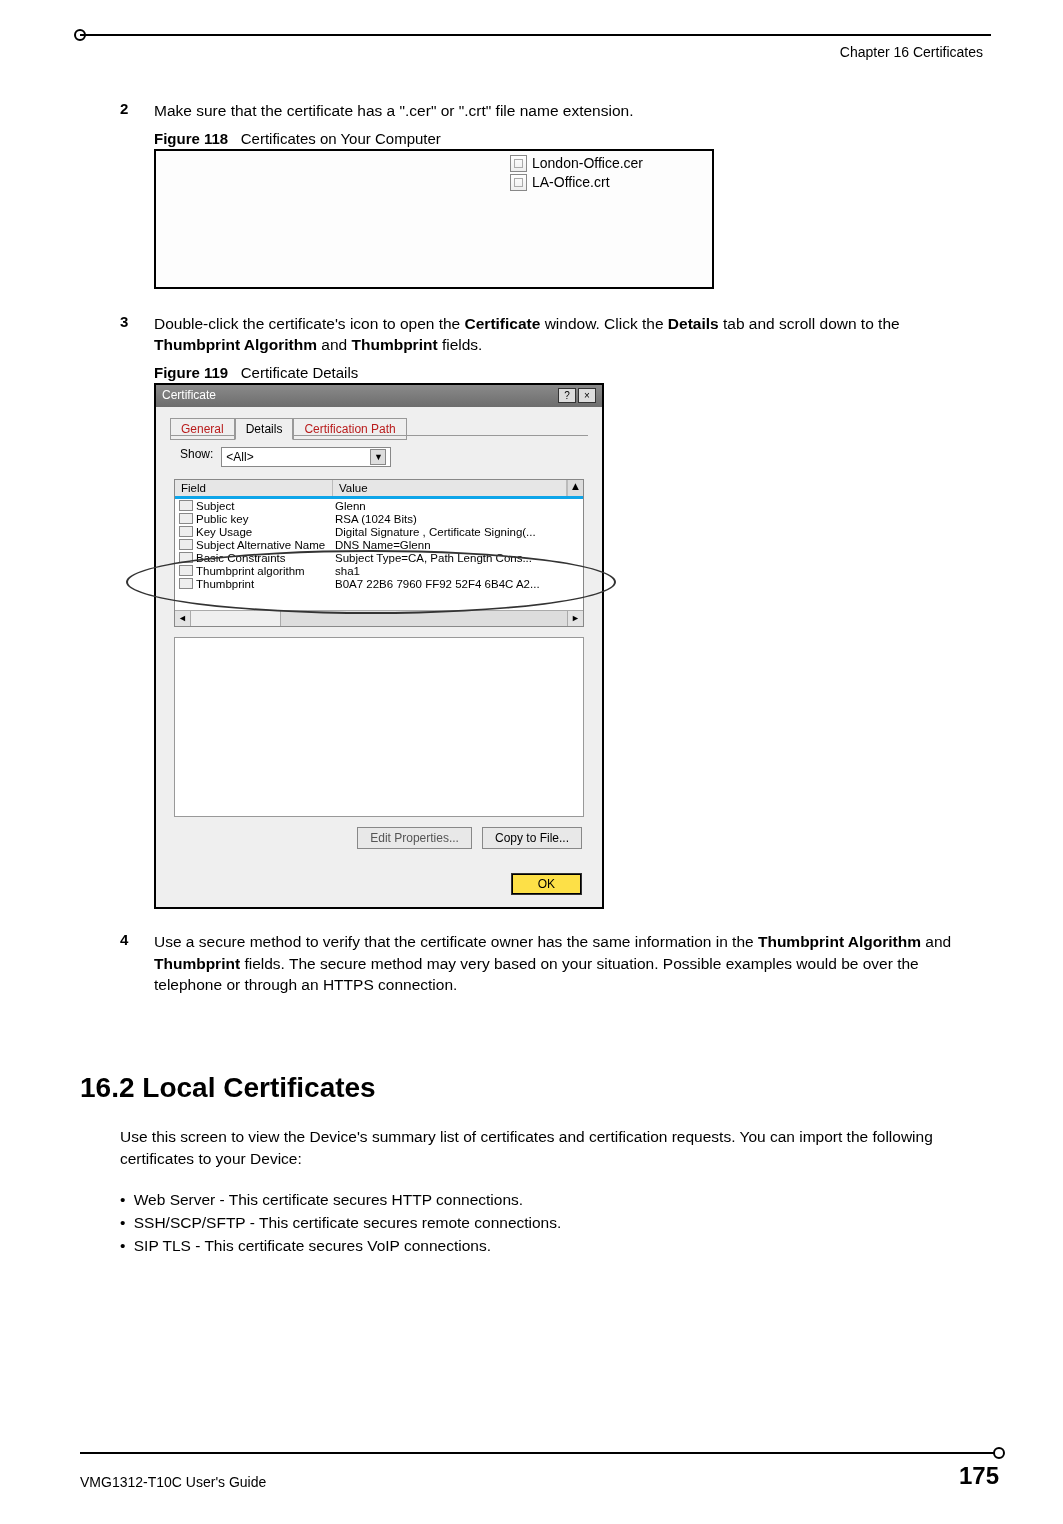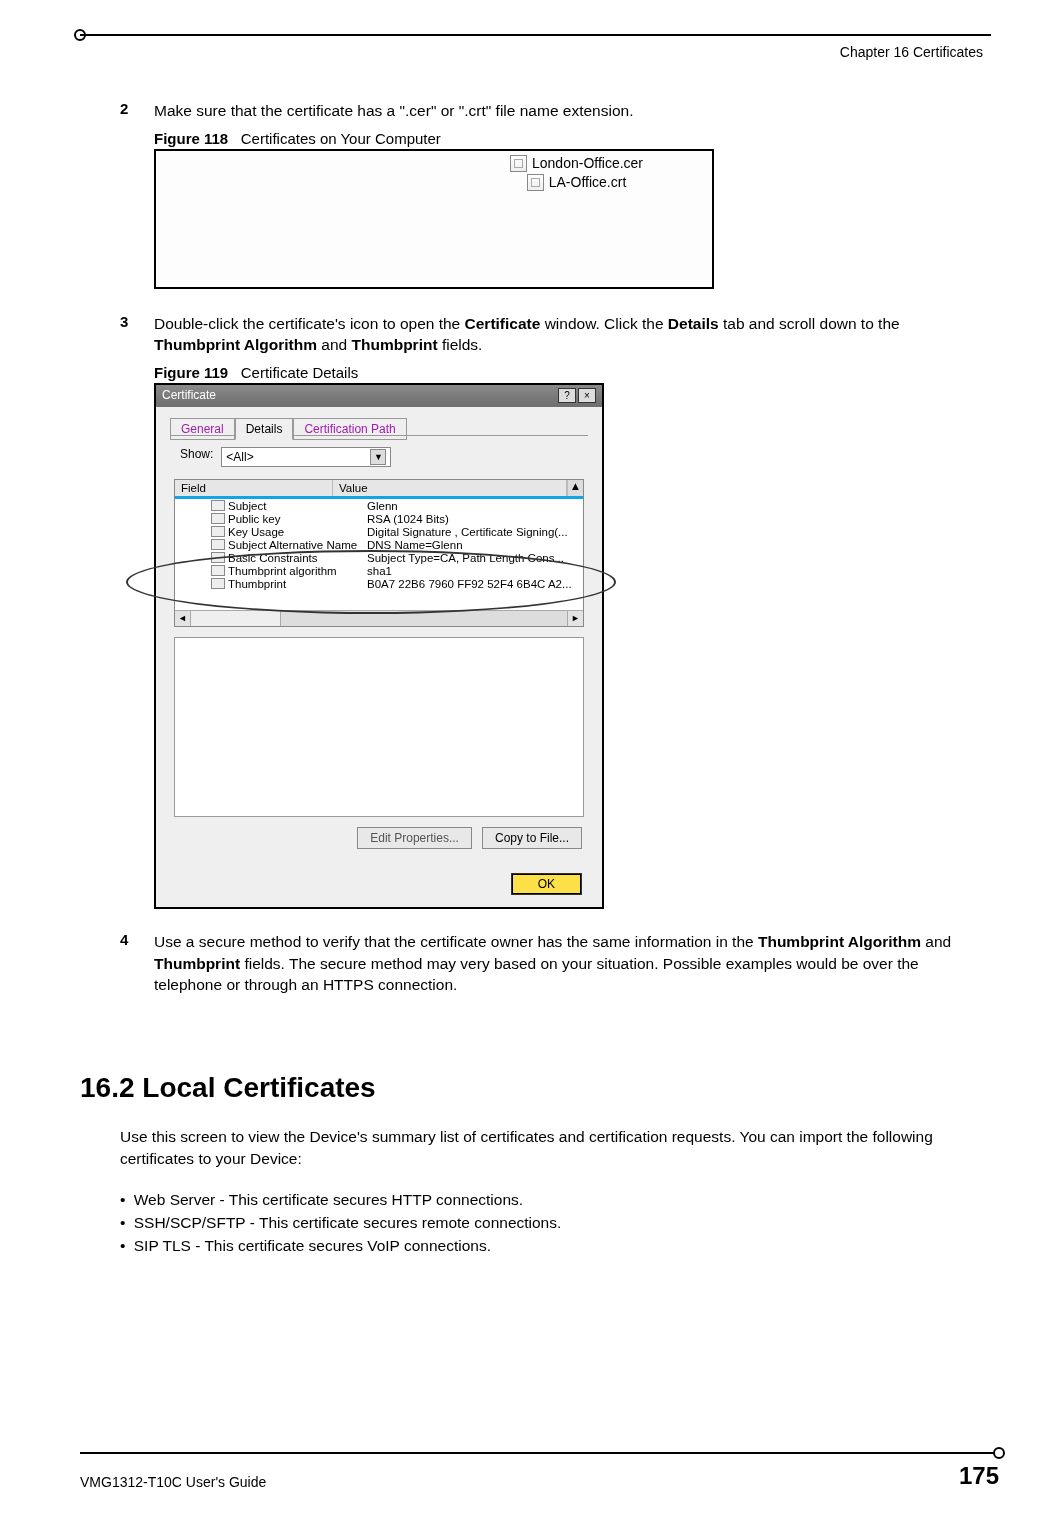--- a/index.html
+++ b/index.html
@@ -125,21 +125,20 @@
       left: 354px;
       top: 4px;
       font-family: Tahoma, sans-serif;
       font-size: 14px;
     }
     .cert-file-row {
       display: flex;
       align-items: center;
       gap: 5px;
       margin-bottom: 2px;
-      justify-content: center;
     }
     .cert-icon {
       width: 17px; height: 17px;
       border: 1px solid #888;
       background: linear-gradient(#fff,#eee);
       position: relative;
     }
     .cert-icon::after {
       content: "";
       position: absolute;
@@ -180,21 +179,21 @@
       gap: 0;
       padding: 10px 12px 0 14px;
       font-size: 12px;
     }
     .f119-tab {
       padding: 3px 10px;
       border: 1px solid #999;
       background: #efefef;
       position: relative;
       top: 1px;
-      color: #a21caf;
+      color: #b91c1c;
     }
     .f119-tab.active {
       background: #efefef;
       border-bottom: 1px solid #efefef;
       color: #000;
       font-weight: normal;
       z-index: 2;
     }
     .f119-tab-rule {
       position: absolute;
@@ -242,21 +241,20 @@
     .f119-scroll-up {
       width: 16px;
       border-left: 1px solid #bbb;
       text-align: center;
       background: #ddd;
     }
     .f119-tbody {
       height: 108px;
       overflow: hidden;
       position: relative;
-      margin-left: 32px;
     }
     .f119-row { display: flex; padding: 0.5px 0; }
     .f119-cell.c1 { width: 158px; padding-left: 4px; display: flex; align-items: center; gap: 3px; }
     .f119-cell.c2 { flex: 1; padding-left: 2px; }
     .row-icon {
       width: 14px; height: 11px;
       border: 1px solid #888; background: #eee;
       flex-shrink: 0;
     }
     .f119-hscroll {

